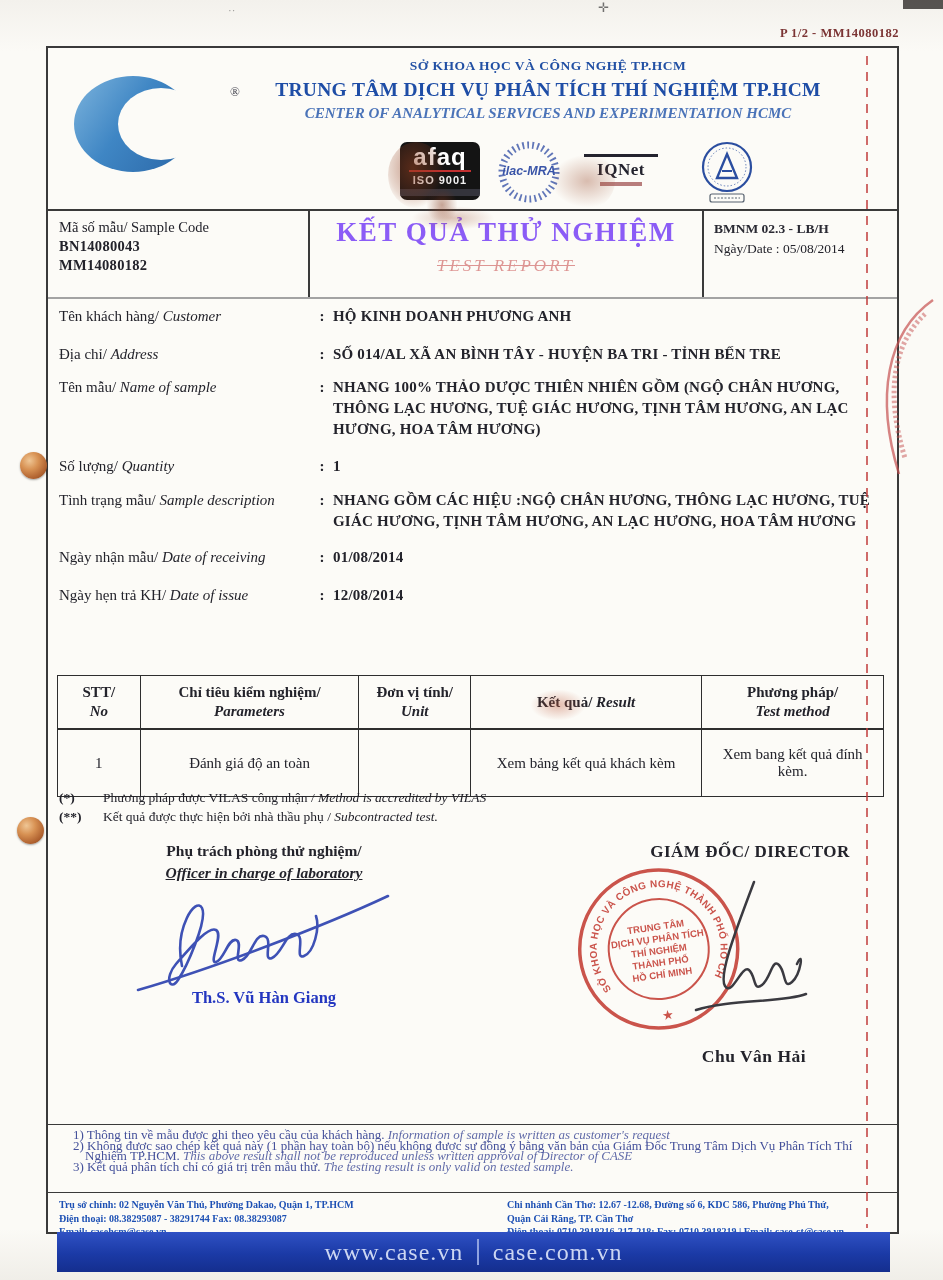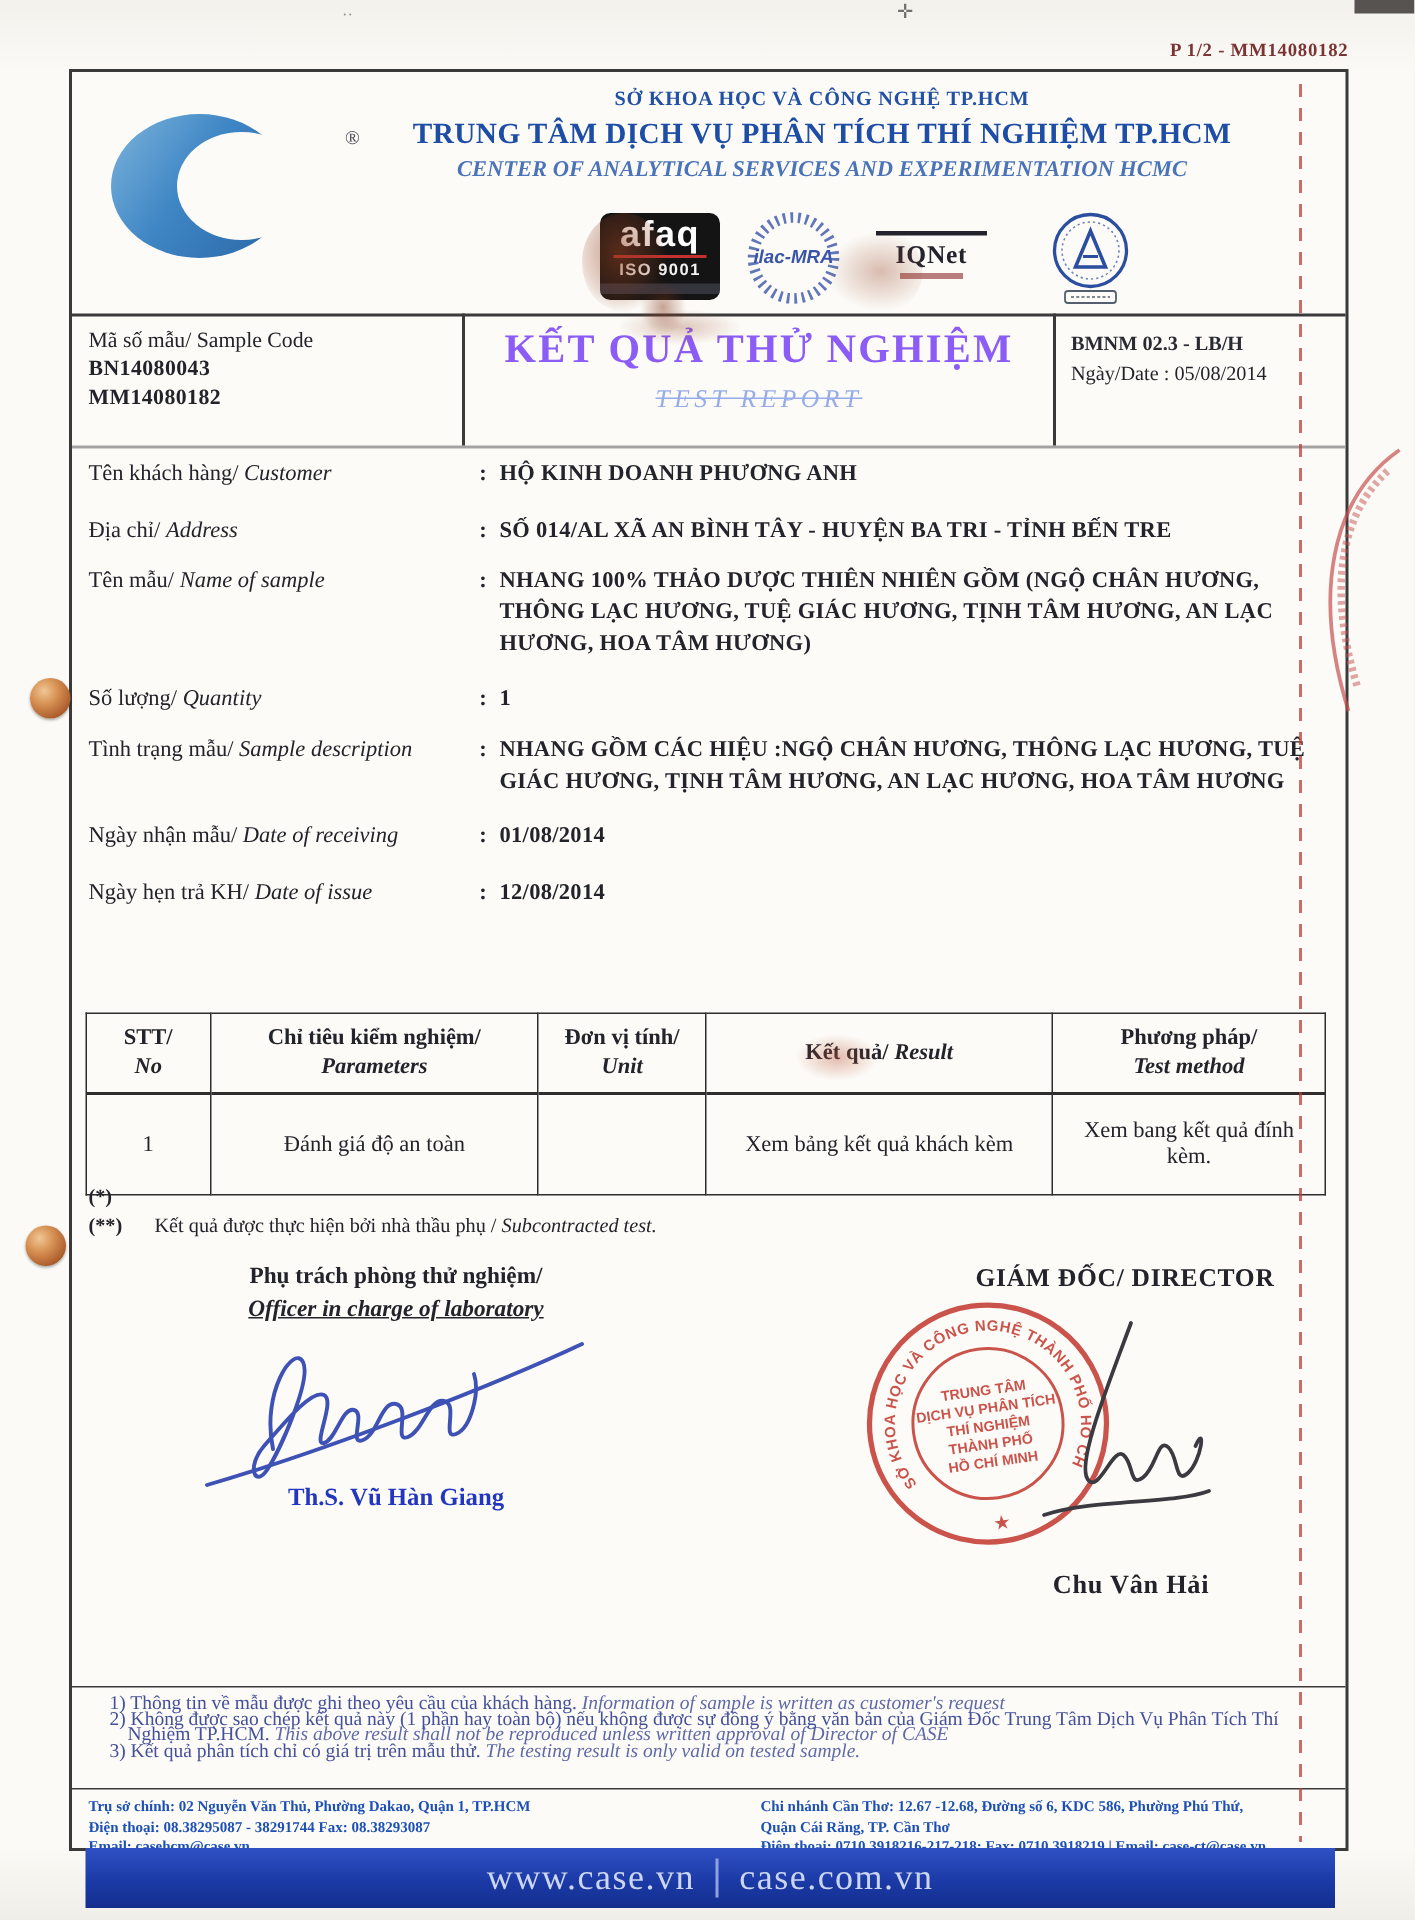--- a/index.html
+++ b/index.html
@@ -69,21 +69,21 @@
   .iqnet-sub{height:4px;background:#8a2a2a;opacity:.6;margin:2px 22px 0 22px;}
   .boa{position:absolute;left:292px;top:0px;width:70px;height:64px;text-align:center;}
   
   .title-block{position:absolute;left:0;top:161px;width:100%;height:88px;border-bottom:2px solid #a3a3a3;}
   .tb-sep1{position:absolute;left:260px;top:0;width:1.5px;height:100%;background:#3a3a3a;}
   .tb-sep2{position:absolute;left:654px;top:0;width:1.5px;height:100%;background:#3a3a3a;}
   .tb-left{position:absolute;left:11px;top:10px;width:240px;font-size:14.5px;}
   .tb-code{font-weight:bold;margin-top:2px;font-size:14.5px;letter-spacing:.3px;}
   .tb-center{position:absolute;left:262px;top:8px;width:392px;text-align:center;}
   .tb-title{font-size:27px;font-weight:bold;color:#8b5cf6;letter-spacing:1.5px;}
-  .tb-subtitle{font-size:17px;font-style:italic;color:#1d4ed8;opacity:.45;margin-top:8px;
+  .tb-subtitle{font-size:17px;font-style:italic;color:#b91c1c;opacity:.45;margin-top:8px;
     letter-spacing:3px;filter:blur(.4px);text-decoration:line-through;}
   .tb-right{position:absolute;left:666px;top:10px;width:180px;font-size:13.5px;line-height:20px;}
   .tb-form{font-weight:bold;color:#2a2a33;}
   
   .info{position:absolute;left:11px;top:258px;width:812px;font-size:15px;line-height:21px;}
   .info-row{display:flex;align-items:flex-start;}
   .info-label{width:252px;flex:none;}
   .info-label .en{font-style:italic;}
   .info-colon{width:22px;flex:none;text-align:center;font-weight:bold;}
   .info-value{flex:1;font-weight:bold;letter-spacing:.2px;max-width:540px;}
@@ -279,20 +279,21 @@
         <td></td>
         <td>Xem bảng kết quả khách kèm</td>
         <td>Xem bang kết quả đính kèm.</td>
       </tr>
     </tbody>
   </table>
 
   <div class="notes">
     <div class="note-row">
       <div class="note-mark">(*)</div>
+      <div class="note-text"><span>Phương pháp được VILAS công nhận / </span><span class="en">Method is accredited by VILAS</span></div>
     </div>
     <div class="note-row">
       <div class="note-mark">(**)</div>
       <div class="note-text"><span>Kết quả được thực hiện bởi nhà thầu phụ / </span><span class="en">Subcontracted test.</span></div>
     </div>
   </div>
 
   <div class="sig-left-title">
     <div>Phụ trách phòng thử nghiệm/</div>
     <div class="en">Officer in charge of laboratory</div>

